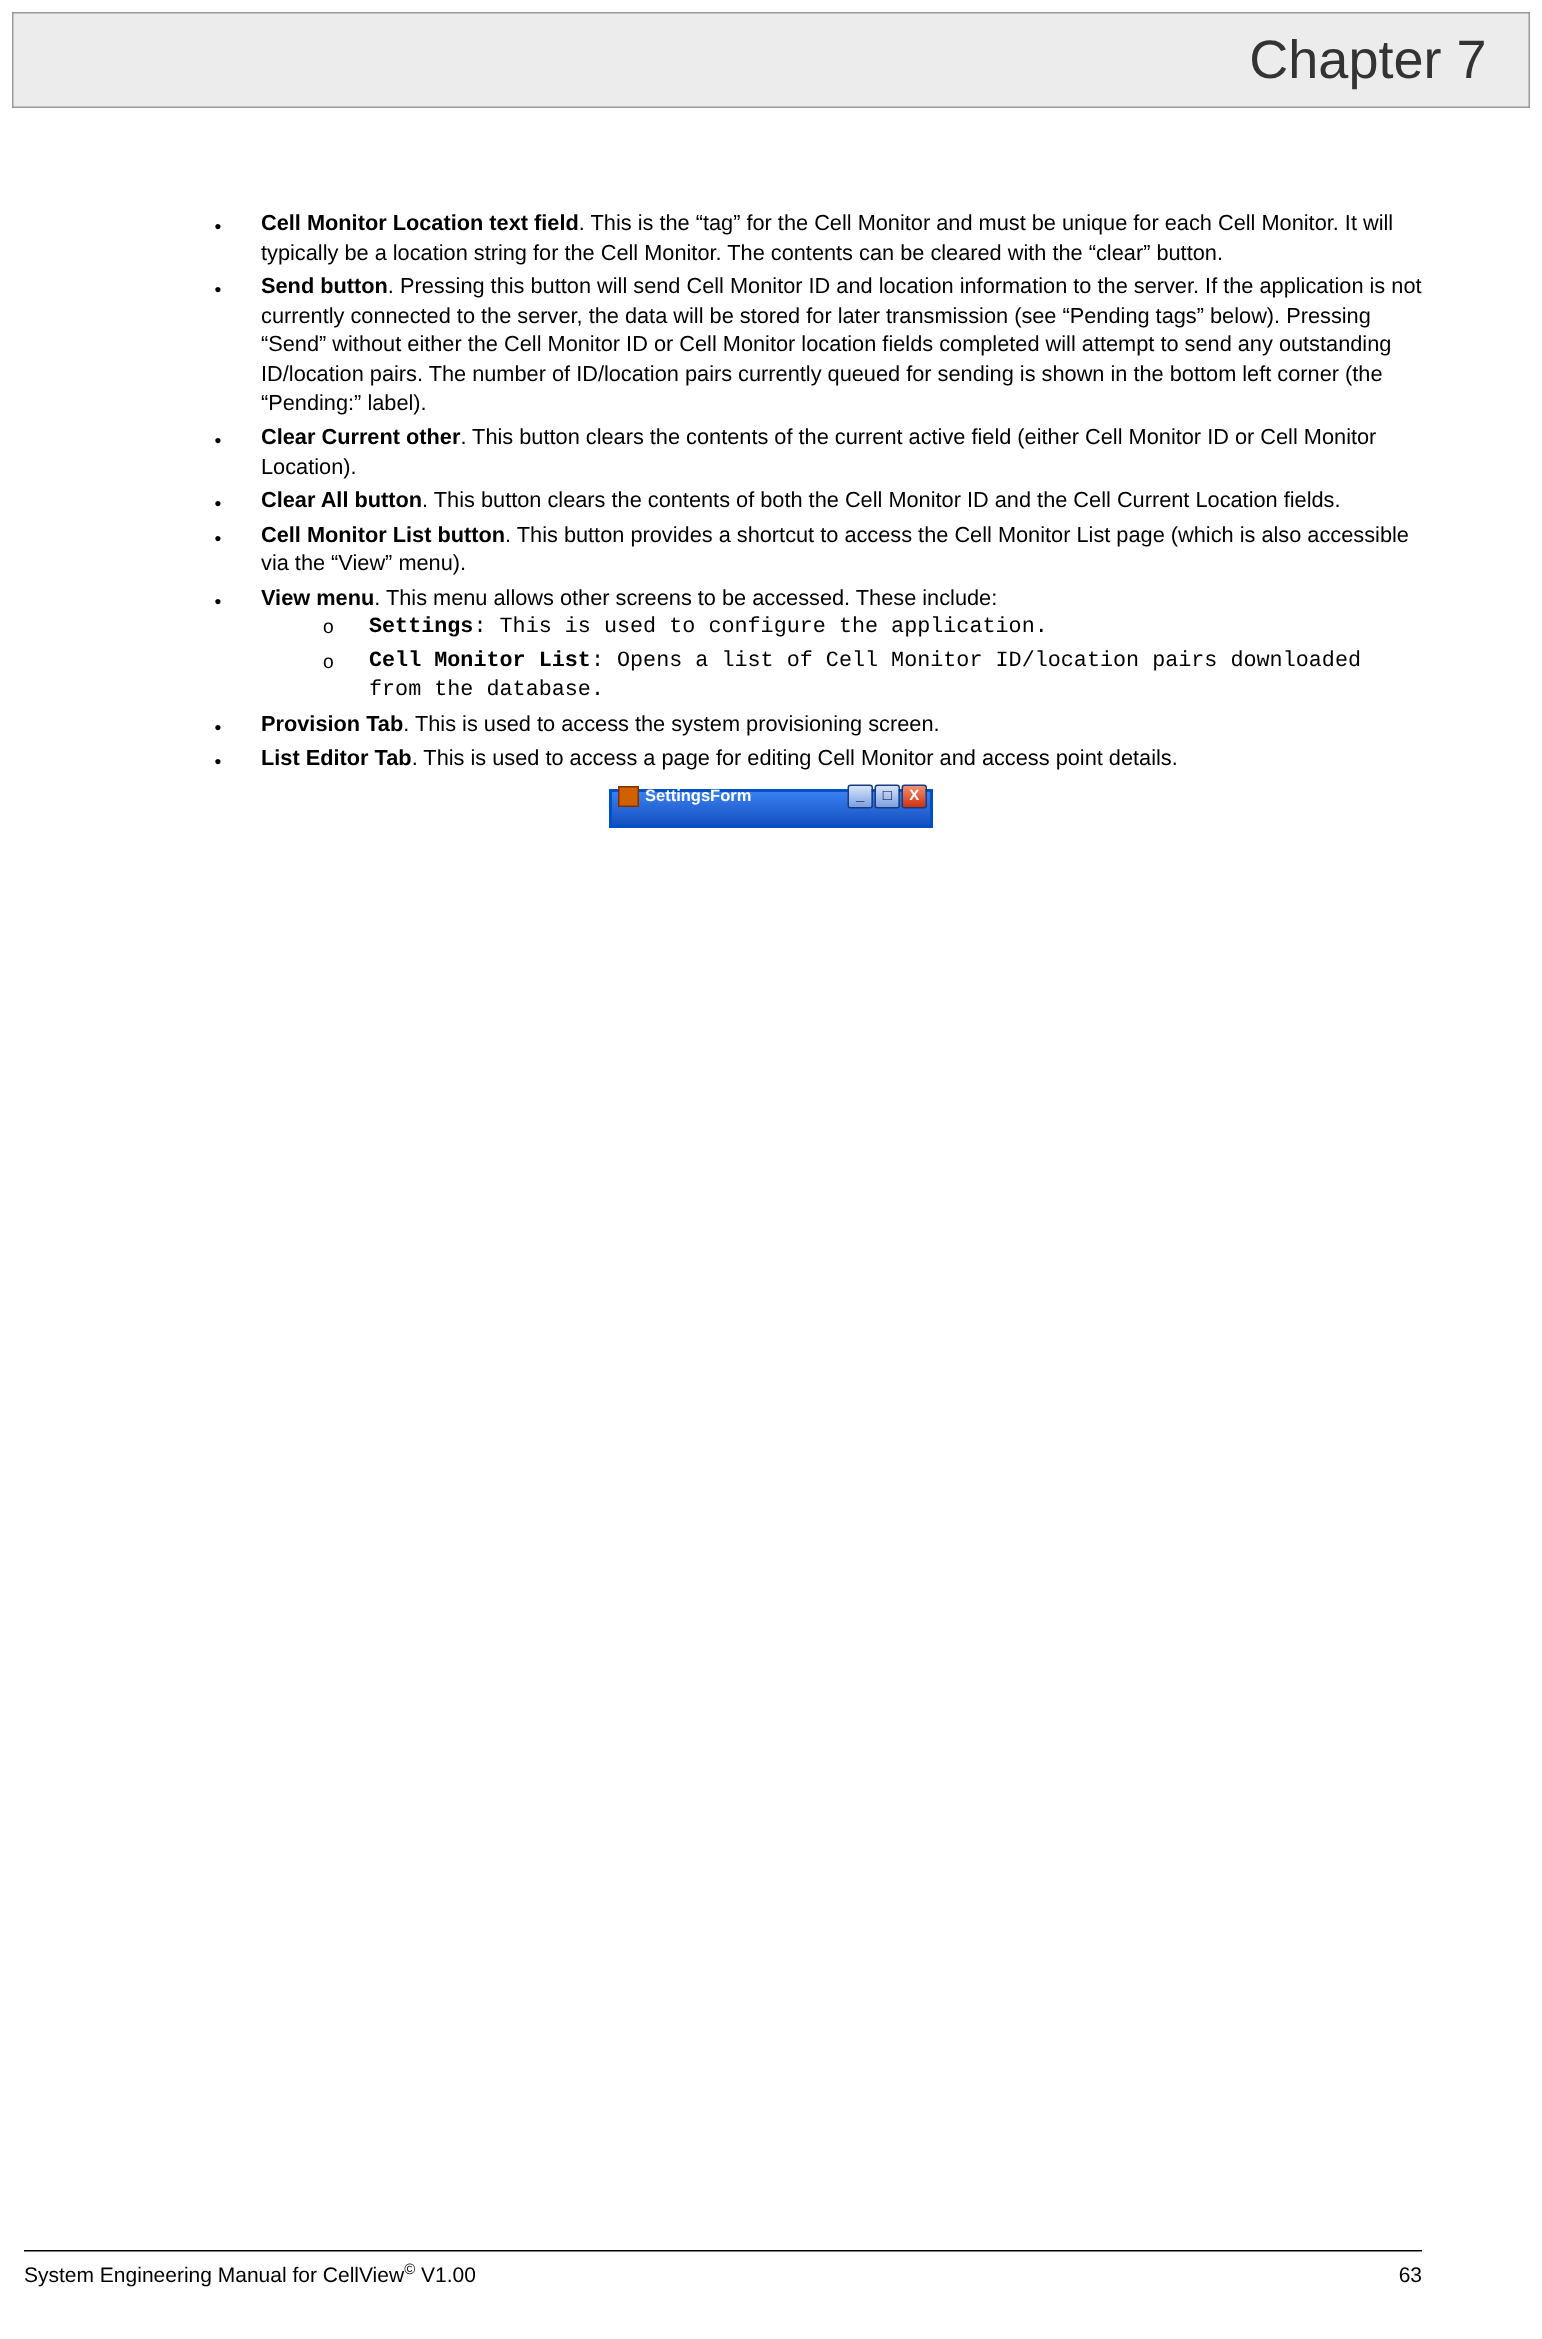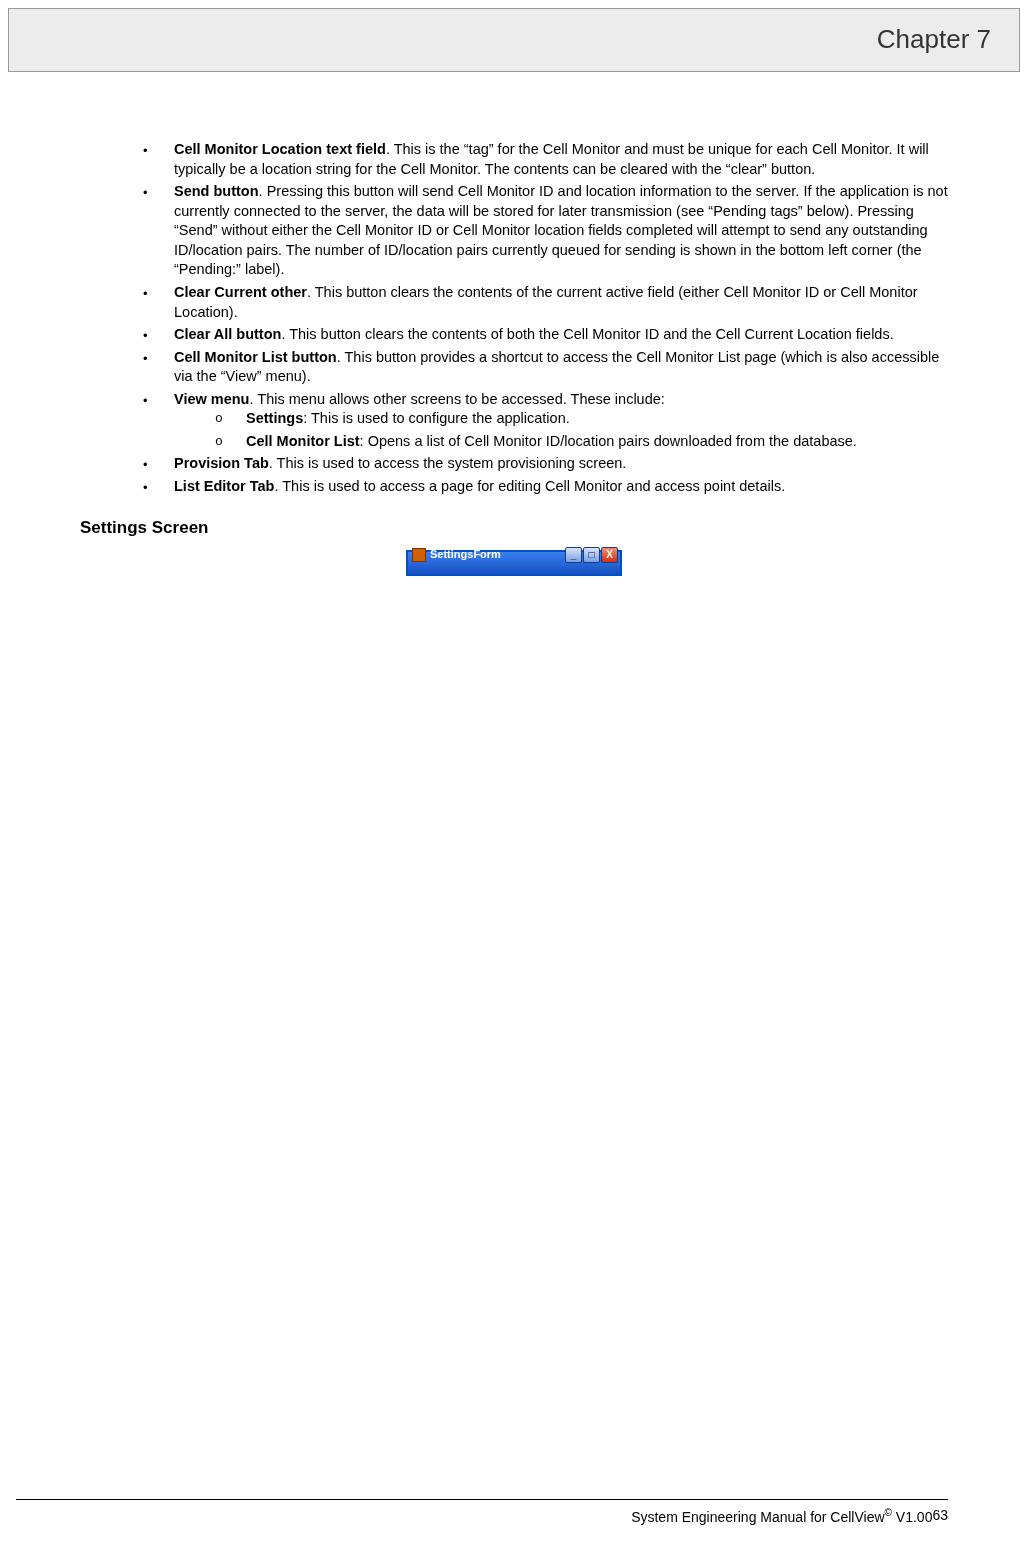--- a/index.html
+++ b/index.html
@@ -1,44 +1,44 @@
 <!DOCTYPE html>
 <html><head>
   <meta charset="utf-8">
   <style>
     * { box-sizing: border-box; margin: 0; padding: 0; }
     body { font-family: Arial, sans-serif; font-size: 14.5px; background: #fff; width: 1028px; height: 1559px; position: relative; color: #000; line-height: 1.35; }
     .header-box { border: 1px solid #999; background: #ececec; height: 64px; display: flex; justify-content: flex-end; align-items: center; padding-right: 28px; margin: 8px; }
-    .chapter-title { font-size: 26px; font-weight: normal; color: #333; }
+    .chapter-title { font-size: 36px; font-weight: normal; color: #333; }
     .content { padding: 60px 80px 20px 80px; }
     ul.main-list { list-style: none; padding-left: 60px; }
     ul.main-list > li { position: relative; padding-left: 34px; margin-bottom: 3px; }
     ul.main-list > li::before { content: "•"; position: absolute; left: 3px; font-size: 13px; top: 2px; }
     ul.sub-list { list-style: none; padding-left: 38px; }
-    ul.sub-list > li { position: relative; padding-left: 34px; margin-bottom: 3px; }
+    ul.sub-list > li { position: relative; padding-left: 34px; margin-bottom: 3px; font-family: Liberation Mono, monospace; }
     ul.sub-list > li::before { content: "o"; position: absolute; left: 3px; font-family: 'Courier New', monospace; font-size: 13px; top: 1px; }
     .bold { font-weight: bold; }
     h2.section { font-size: 17px; font-weight: bold; margin: 20px 0 10px 0; }
     .intro-p { padding-left: 60px; margin-bottom: 14px; }
     .screenshot-wrap { display: flex; justify-content: center; margin-top: 10px; }
     
     .win { width: 216px; border: 2px solid #0050c8; background: #ece9d8; font-size: 10px; font-family: Tahoma, Arial, sans-serif; }
     .titlebar { background: linear-gradient(to bottom, #3a80f0, #1550c0); height: 22px; display: flex; align-items: center; padding: 0 2px 16px 4px; color: #fff; font-weight: bold; font-size: 11px; }
     .titlebar .icon { width: 14px; height: 14px; background: #d06000; border: 1px solid #803000; margin-right: 4px; display: inline-block; }
     .titlebar .title-text { flex: 1; }
     .win-btn { width: 17px; height: 16px; background: linear-gradient(#d8e4fa,#7ba0e0); border: 1px solid #1a3a80; border-radius: 2px; margin-left: 1px; display: flex; align-items: center; justify-content: center; font-size: 10px; color: #003; font-weight: bold; }
     .win-btn.close { background: linear-gradient(#f09070,#d03010); color: #fff; }
     .form-body { padding: 4px 5px 6px 5px; background: #ece9d8; min-height: 230px; display:flex; flex-direction:column; }
     .form-body label { display: block; margin-top: 3px; font-size: 11px; color: #000; }
     .form-body input.txt { width: 100%; border: 1px solid #7f9db9; padding: 1px 2px; font-size: 11px; background: #fff; height: 16px; font-family: Tahoma, Arial; }
     .save-row { margin-top: auto; }
     .save-btn { background: #ece9d8; border: 1px solid #999; padding: 1px 12px; font-size: 11px; font-family: Tahoma, Arial; }
     .footer { position: absolute; bottom: 32px; left: 0; right: 0; padding: 0 80px 0 16px; }
     .footer-line { border-top: 1px solid #000; margin-bottom: 6px; margin-left: 0; }
-    .footer-row { display: flex; justify-content: flex-end; font-size: 14px; }
+    .footer-row { display: flex; justify-content: space-between; font-size: 14px; }
     .copyright-c { font-size: 10px; vertical-align: super; }
   </style>
 </head>
 <body>
 
 <div class="header-box">
   <span class="chapter-title">Chapter 7</span>
 </div>
 
 <div class="content">
@@ -51,21 +51,20 @@
     <li><span class="bold">View menu</span><span>.  This menu allows other screens to be accessed.  These include:</span>
       <ul class="sub-list">
         <li><span class="bold">Settings</span><span>:  This is used to configure the application.</span></li>
         <li><span class="bold">Cell Monitor List</span><span>: Opens a list of Cell Monitor ID/location pairs downloaded from the database.</span></li>
       </ul>
     </li>
     <li><span class="bold">Provision Tab</span><span>.  This is used to access the system provisioning screen.</span></li>
     <li><span class="bold">List Editor Tab</span><span>.  This is used to access a page for editing Cell Monitor and access point details.</span></li>
   </ul>
 
-  <h2 class="section">Settings Screen</h2>
 
   <div class="screenshot-wrap">
     <div class="win">
       <div class="titlebar">
         <span class="icon"></span>
         <span class="title-text">SettingsForm</span>
         <span class="win-btn">_</span>
         <span class="win-btn">□</span>
         <span class="win-btn close">X</span>
       </div>

